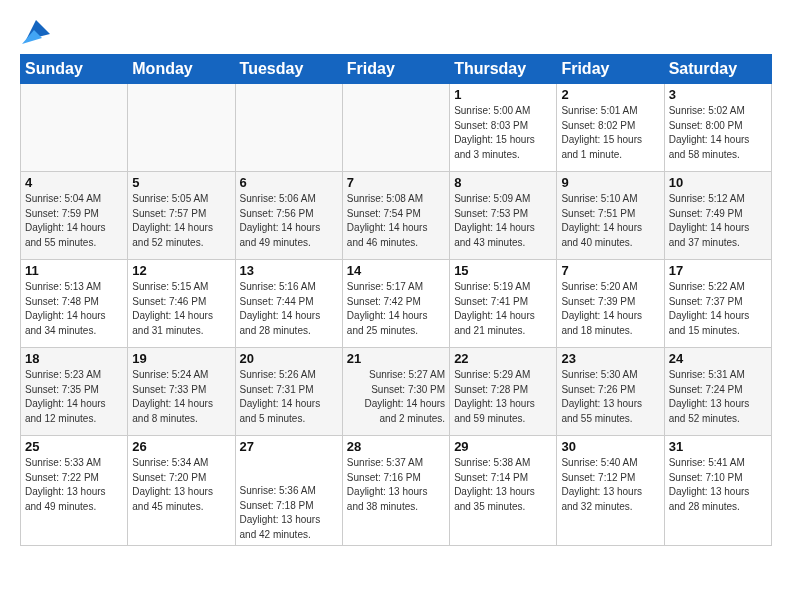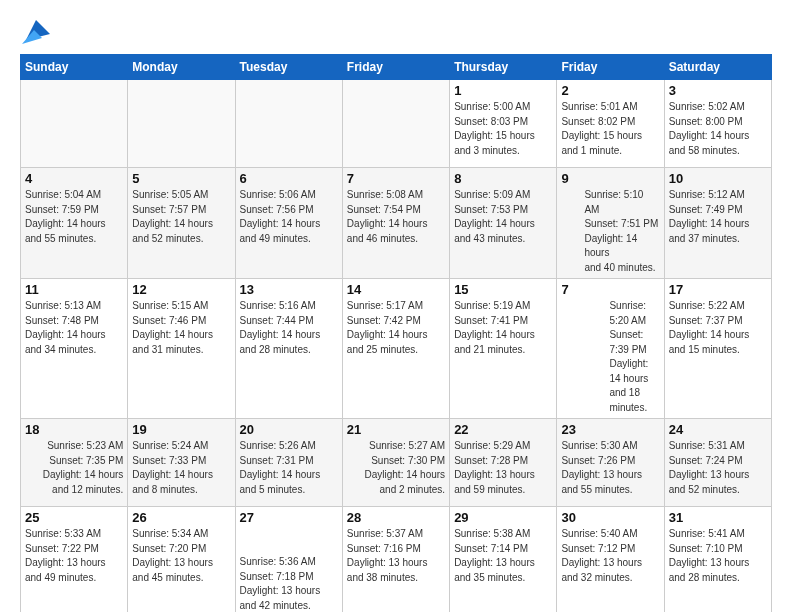--- a/index.html
+++ b/index.html
@@ -52,21 +52,21 @@
       color: #444;
     }
     table {
       width: 100%;
       border-collapse: collapse;
       table-layout: fixed;
     }
     th {
       background-color: #1565c0;
       color: #fff;
-      font-size: 12px;
+      font-size: 16px;
       font-weight: bold;
       padding: 5px 4px;
       text-align: left;
       border: 1px solid #1565c0;
     }
     td {
       border: 1px solid #ccc;
       vertical-align: top;
       padding: 3px 4px;
       font-size: 10px;
@@ -189,21 +189,21 @@
           </td>
           <td>
             <div class="day-num">8</div>
             <div class="day-info" style="white-space: pre-line;">Sunrise: 5:09 AM
 Sunset: 7:53 PM
 Daylight: 14 hours
 and 43 minutes.</div>
           </td>
           <td>
             <div class="day-num">9</div>
-            <div class="day-info" style="white-space: pre-line; margin-left: 23px;">Sunrise: 5:10 AM
+            <div class="day-info" style="white-space: pre-line;">Sunrise: 5:10 AM
 Sunset: 7:51 PM
 Daylight: 14 hours
 and 40 minutes.</div>
           </td>
           <td>
             <div class="day-num">10</div>
             <div class="day-info" style="white-space: pre-line;">Sunrise: 5:12 AM
 Sunset: 7:49 PM
 Daylight: 14 hours
 and 37 minutes.</div>
@@ -240,37 +240,37 @@
           </td>
           <td>
             <div class="day-num">15</div>
             <div class="day-info" style="white-space: pre-line;">Sunrise: 5:19 AM
 Sunset: 7:41 PM
 Daylight: 14 hours
 and 21 minutes.</div>
           </td>
           <td>
             <div class="day-num">7</div>
-            <div class="day-info" style="white-space: pre-line; margin-left: 48px;">Sunrise: 5:20 AM
+            <div class="day-info" style="white-space: pre-line;">Sunrise: 5:20 AM
 Sunset: 7:39 PM
 Daylight: 14 hours
 and 18 minutes.</div>
           </td>
           <td>
             <div class="day-num">17</div>
             <div class="day-info" style="white-space: pre-line;">Sunrise: 5:22 AM
 Sunset: 7:37 PM
 Daylight: 14 hours
 and 15 minutes.</div>
           </td>
         </tr>
         <tr>
           <td>
             <div class="day-num">18</div>
-            <div class="day-info" style="white-space: pre-line; text-align: right;">Sunrise: 5:23 AM
+            <div class="day-info" style="white-space: pre-line;">Sunrise: 5:23 AM
 Sunset: 7:35 PM
 Daylight: 14 hours
 and 12 minutes.</div>
           </td>
           <td>
             <div class="day-num">19</div>
             <div class="day-info" style="white-space: pre-line;">Sunrise: 5:24 AM
 Sunset: 7:33 PM
 Daylight: 14 hours
 and 8 minutes.</div>

